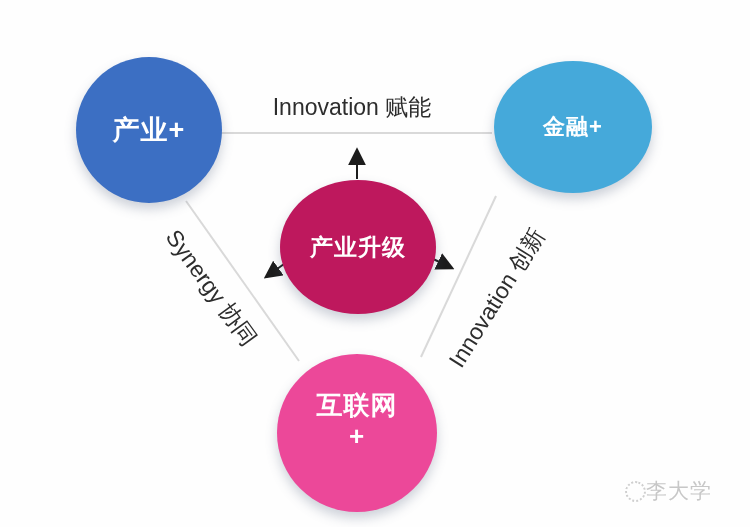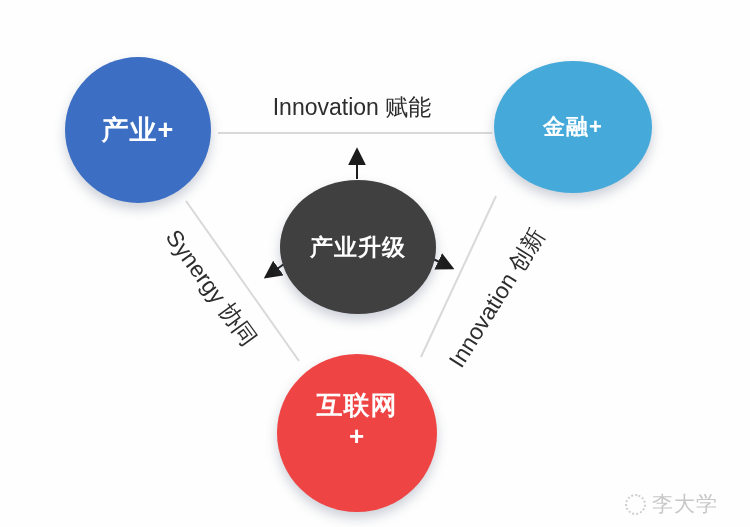--- a/index.html
+++ b/index.html
@@ -12,39 +12,38 @@
   }
   .overlay{position:absolute;left:0;top:0;width:750px;height:527px;}
   .node{
     position:absolute;
     border-radius:50%;
     display:flex;align-items:center;justify-content:center;
     color:#ffffff;font-weight:bold;
     box-shadow:0 6px 12px rgba(90,104,128,.30);
     text-align:center;
   }
-  .node-industry{left:65px;top:57px;width:146px;height:146px;font-size:27px;letter-spacing:1px;}
+  .node-industry{left:76px;top:57px;width:146px;height:146px;font-size:27px;letter-spacing:1px;}
   .node-finance{left:494px;top:61px;width:158px;height:132px;font-size:22px;letter-spacing:1px;}
   .node-upgrade{left:280px;top:180px;width:156px;height:134px;font-size:23px;letter-spacing:1px;}
   .node-internet{left:277px;top:354px;width:160px;height:158px;font-size:26px;letter-spacing:1px;}
   .node-internet .stack{display:flex;flex-direction:column;line-height:1.18;transform:translateY(-12px);}
   .edge-label{
     position:absolute;
     color:#2d2d2d;
     font-size:23px;
     white-space:nowrap;
   }
   .edge-label.empowerment{left:352px;top:107px;transform:translate(-50%,-50%);}
   .edge-label.synergy{left:211px;top:288px;transform:translate(-50%,-50%) rotate(54deg);}
   .edge-label.innovation{left:497px;top:298px;transform:translate(-50%,-50%) rotate(-58deg);}
   .watermark{
     position:absolute;left:625px;top:477px;
-    display:flex;align-items:center;gap:6px;
+    display:flex;align-items:center;gap:0;
     color:#c7c7c7;
-    margin-top:13px;
   }
   .watermark .logo{
     width:17px;height:17px;
     border:2px dotted #cfcfcf;
     border-radius:50%;
     transform:rotate(18deg);
   }
   .watermark .wm-text{font-size:21px;letter-spacing:1px;font-weight:500;}
 </style>
 </head>
@@ -69,25 +68,25 @@
   </svg>
 
   <div class="node node-industry" style="background-color: rgb(60, 111, 195);">
     <span>产业+</span>
   </div>
 
   <div class="node node-finance" style="background-color: rgb(69, 169, 218);">
     <span>金融+</span>
   </div>
 
-  <div class="node node-upgrade" style="background-color: #404040;">
+  <div class="node node-upgrade" style="background-color: #be185d;">
     <span>产业升级</span>
   </div>
 
-  <div class="node node-internet" style="background-color: #ef4444;">
+  <div class="node node-internet" style="background-color: #ec4899;">
     <span class="stack">
       <span>互联网</span>
       <span>+</span>
     </span>
   </div>
 
   <div class="edge-label empowerment">Innovation 赋能</div>
   <div class="edge-label synergy">Synergy 协同</div>
   <div class="edge-label innovation">Innovation 创新</div>
 

